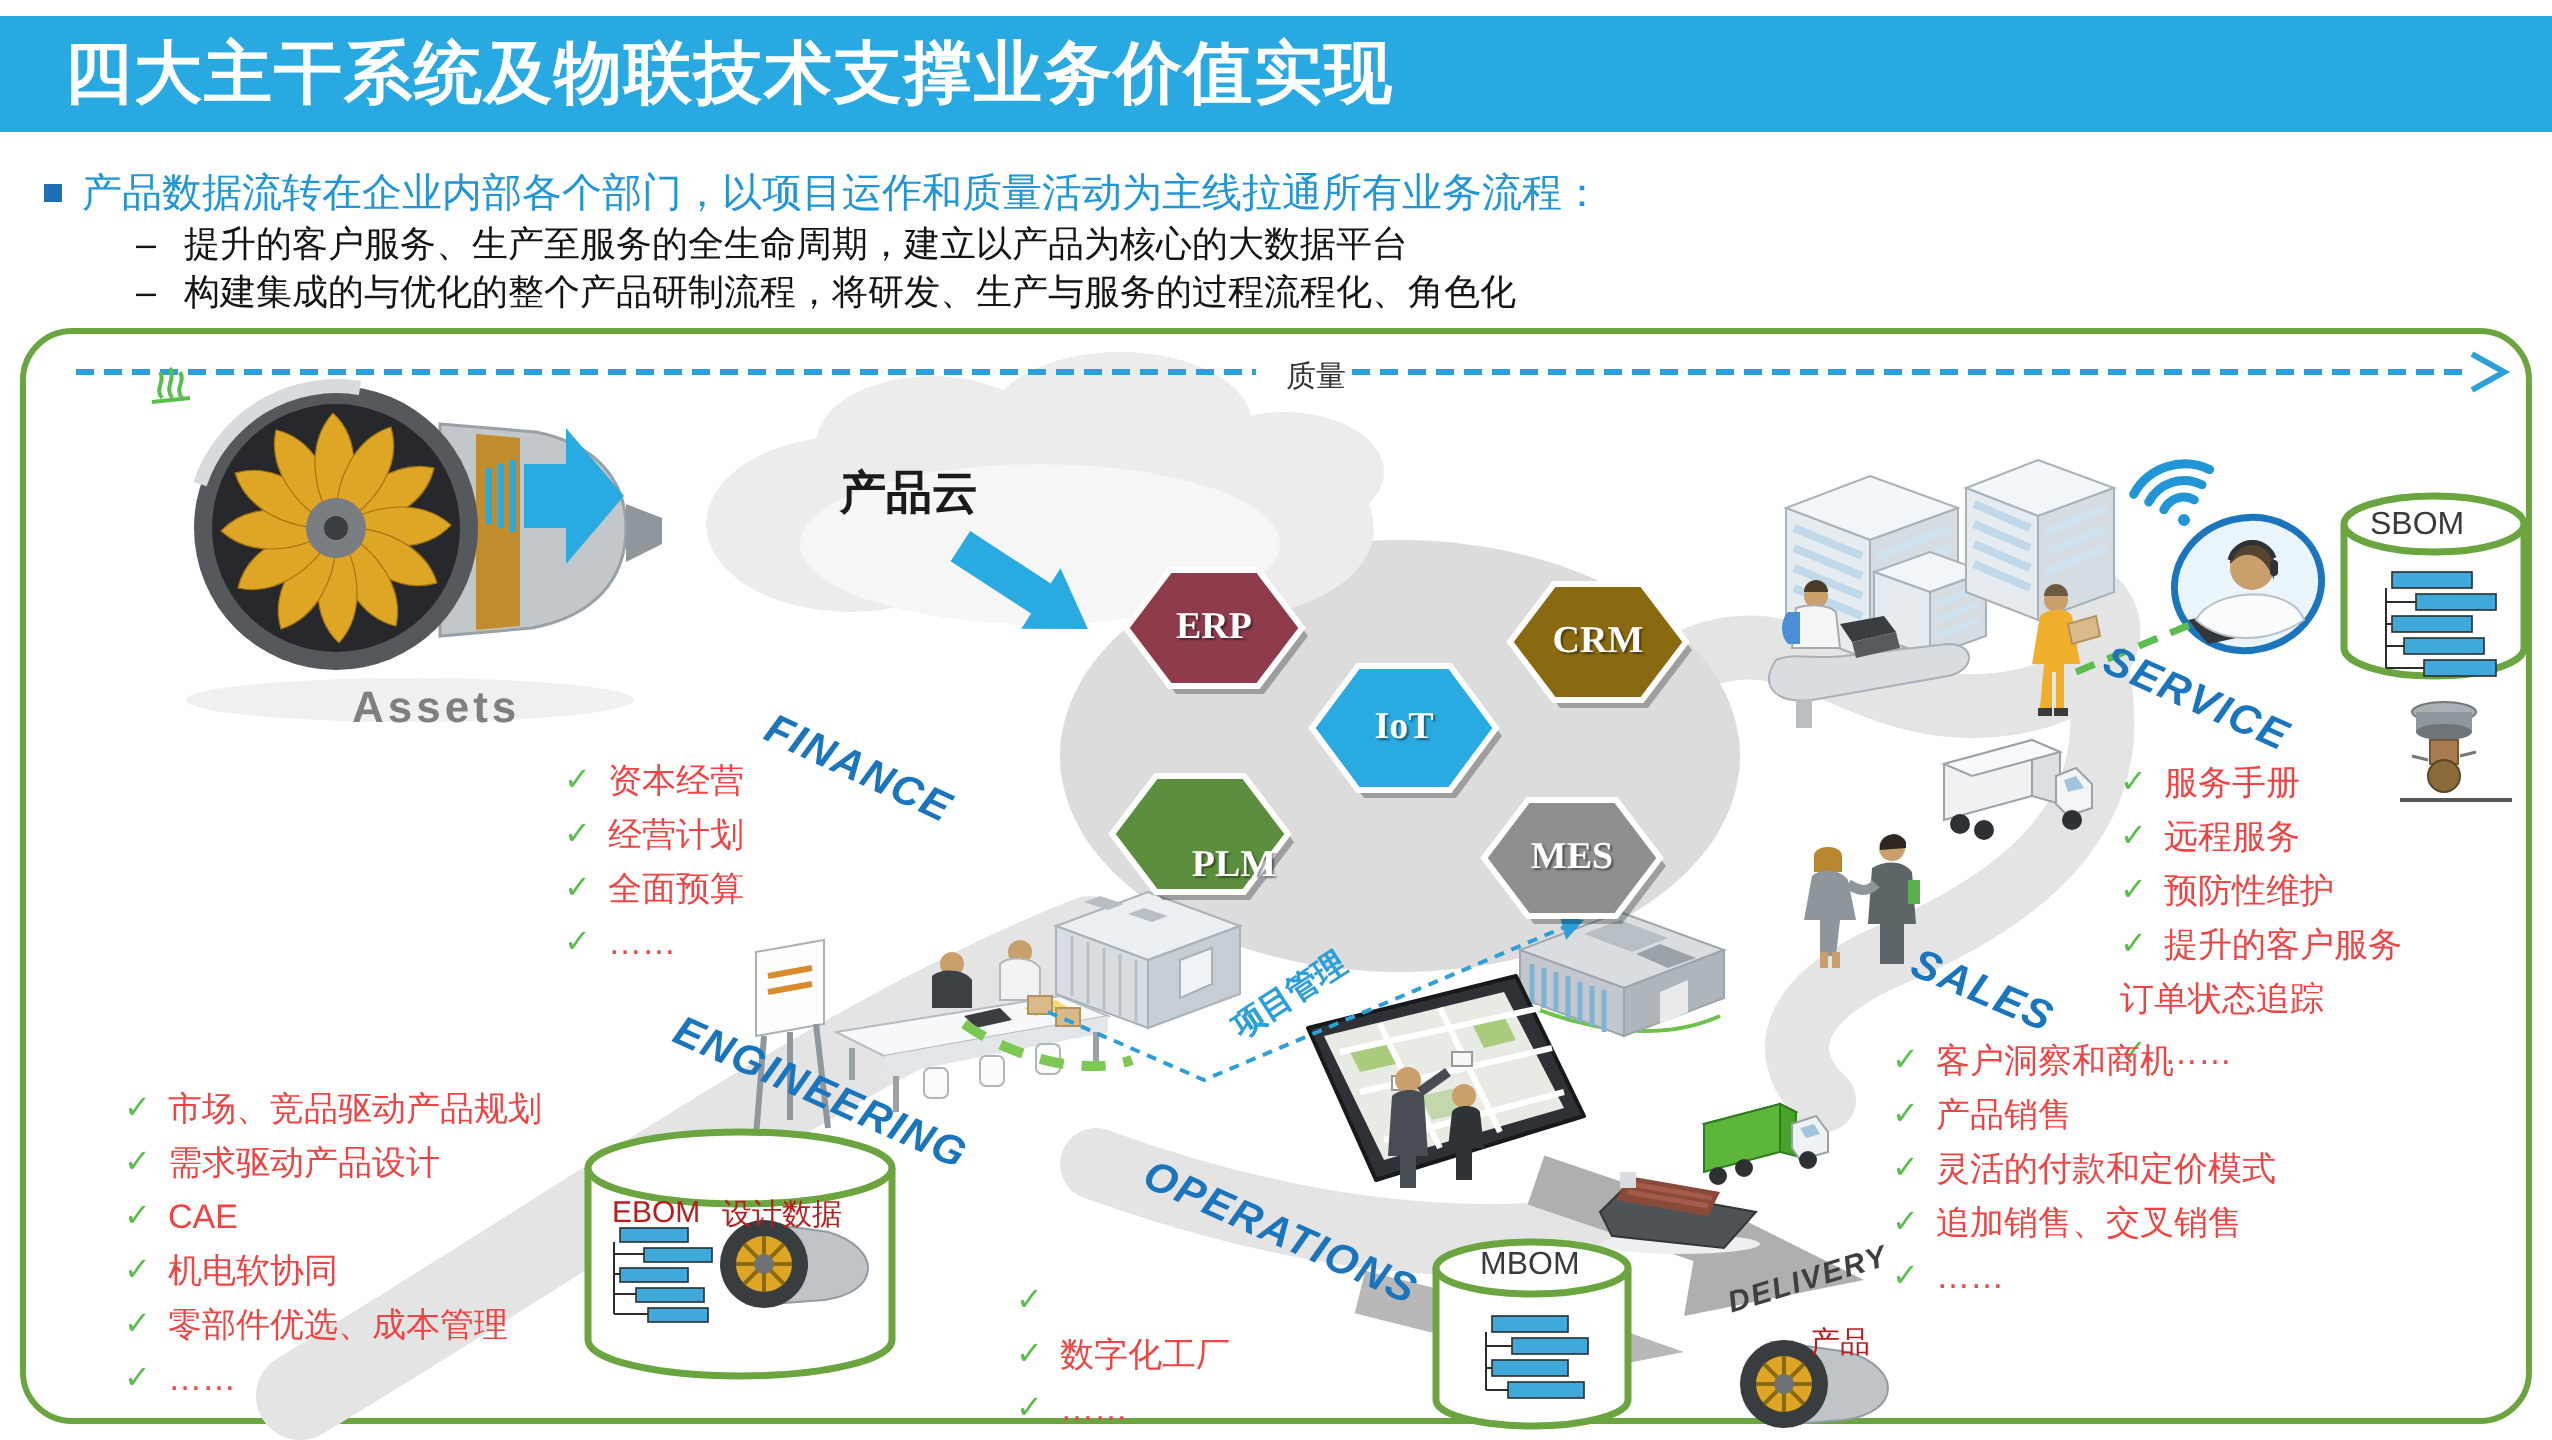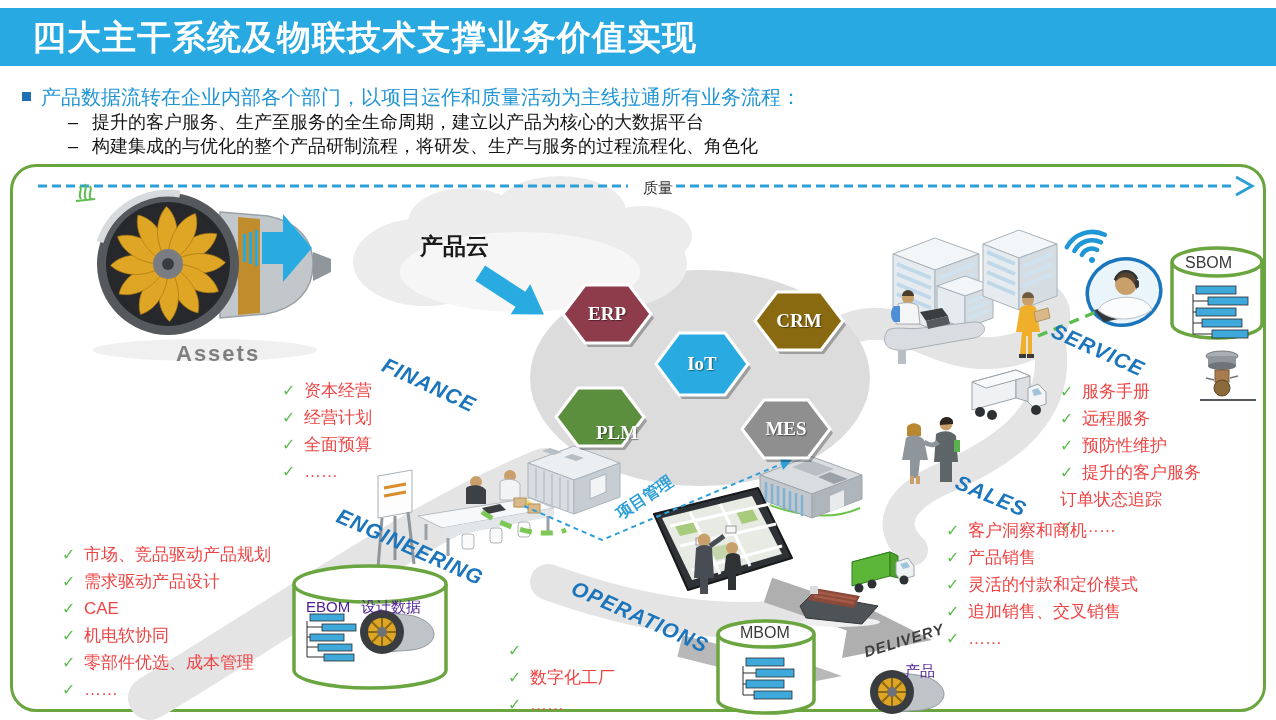--- a/index.html
+++ b/index.html
@@ -26,21 +26,21 @@
   .cloud-lbl{left:420px;top:231px;font-size:23px;font-weight:bold;color:#1a1a1a;}
   .assets{left:176px;top:341px;font-size:22px;font-weight:bold;color:#7F7F7F;letter-spacing:2px;}
   .hex-lbl{width:88px;text-align:center;color:#fff;font-family:"Liberation Serif","DejaVu Serif",serif;
     font-weight:bold;font-size:19px;text-shadow:1px 1px 1px rgba(0,0,0,.45);}
   .domain{color:#1B75BC;font-style:italic;font-weight:bold;font-size:21px;letter-spacing:1px;
     transform-origin:center;}
   .ctr{transform:translate(-50%,-50%) rotate(var(--rot));}
   .pm-lbl{color:#2D9FD8;font-weight:bold;font-size:16px;}
   .delivery{color:#3F3F3F;font-style:italic;font-weight:600;font-size:15px;letter-spacing:1px;}
   .bom-lbl{font-size:16px;color:#3A3A3A;}
-  .small-lbl{font-size:15px;color:#4c1d95;}
+  .small-lbl{font-size:15px;color:#b91c1c;}
   
   .chk-list{position:absolute;z-index:2;}
   .chk-item{font-size:17px;color:#ef4444;line-height:27px;white-space:nowrap;display:flex;align-items:center;}
   .check-icon{color:#5BBD4E;font-weight:bold;width:22px;flex:0 0 auto;font-size:16px;}
   .check-icon::before{content:"\2713";}
 </style>
 </head>
 <body>
 
 <div class="header">

